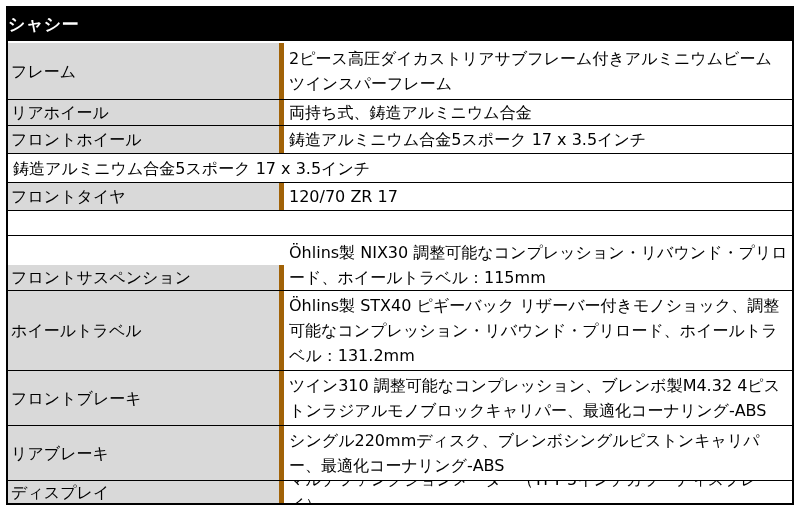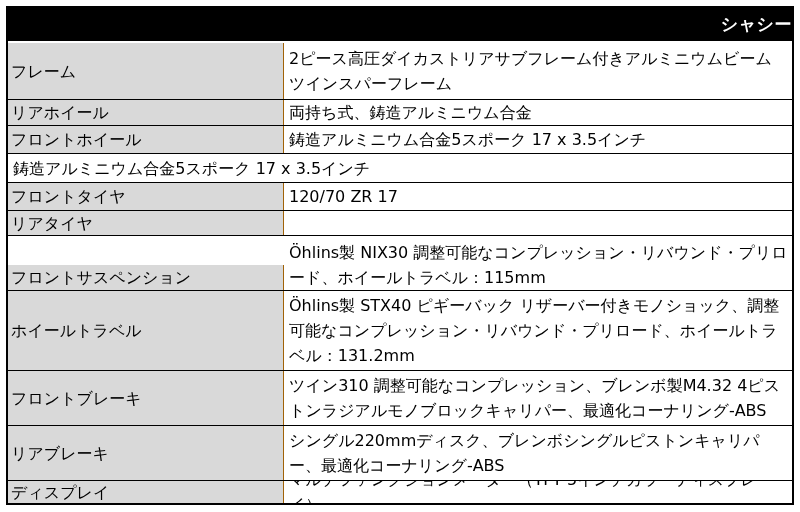--- a/index.html
+++ b/index.html
@@ -27,21 +27,21 @@
     background: #ffffff;
   }
   .spec-header {
     box-sizing: border-box;
     height: 35px;
     background: #000000;
     color: #ffffff;
     font-weight: bold;
     font-size: 17px;
     line-height: 33px;
-    text-align: right;
+    text-align: left;
     border-bottom: 2px solid #ffffff;
     letter-spacing: 0.5px;
   }
   .spec-rows { width: 100%; }
   .spec-row {
     display: flex;
     box-sizing: border-box;
     align-items: stretch;
     overflow: hidden;
   }
@@ -65,21 +65,21 @@
     font-size: 16px;
     line-height: 25px;
     color: #000000;
     overflow: hidden;
     overflow-wrap: break-word;
   }
   .cell-label {
     width: 276px;
     flex: 0 0 276px;
     background: #d9d9d9;
-    border-right: 1px solid #a16207;
+    border-right: 5px solid #a16207;
     padding: 0 4px 0 3px;
   }
   .cell-value {
     flex: 1 1 auto;
     background: #ffffff;
     padding: 0 4px 0 5px;
   }
   .cell-value span, .cell-label span { display: block; }
 </style>
 </head>
@@ -125,23 +125,20 @@
   <div class="spec-row">
     <div class="cell cell-label">
       <span>フロントタイヤ</span>
     </div>
     <div class="cell cell-value">
       <span>120/70 ZR 17</span>
     </div>
   </div>
 
   <div class="spec-row">
-    <div class="cell cell-label">
-      <span>リアタイヤ</span>
-    </div>
   </div>
 
   <div class="spec-row">
     <div class="cell cell-label">
       <span>フロントサスペンション</span>
     </div>
     <div class="cell cell-value">
       <span>Öhlins製 NIX30 調整可能なコンプレッション・リバウンド・プリロード、ホイールトラベル：115mm</span>
     </div>
   </div>

